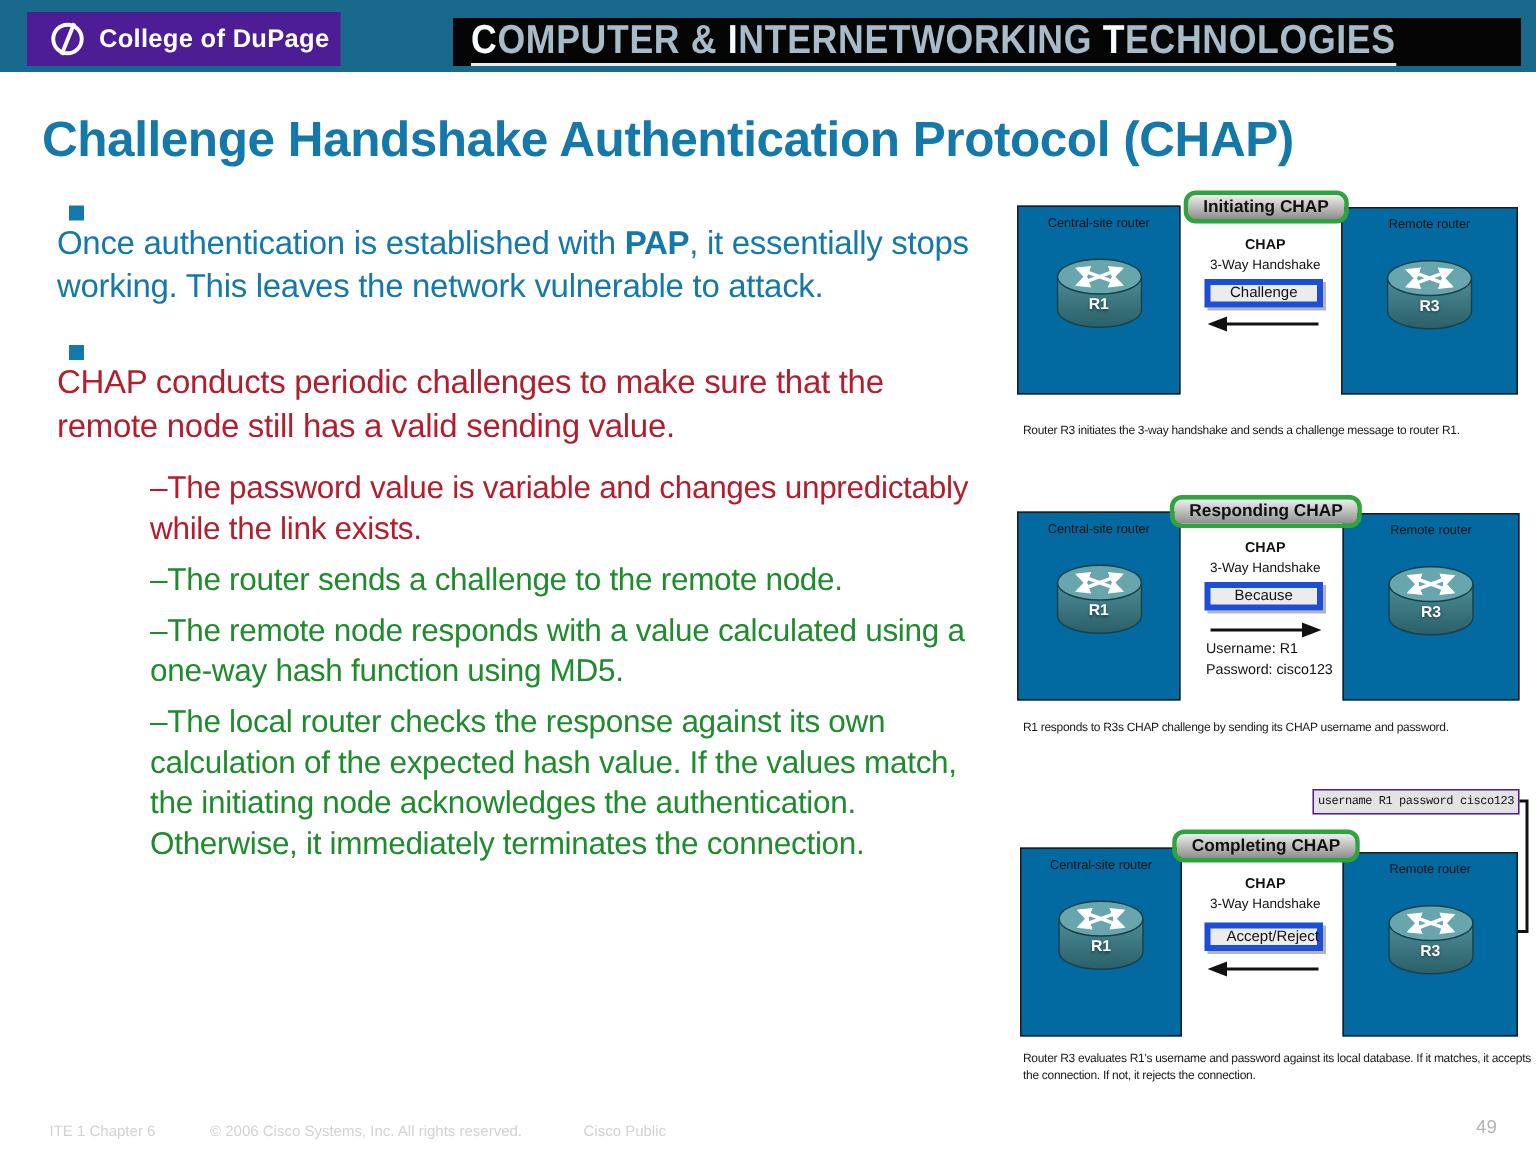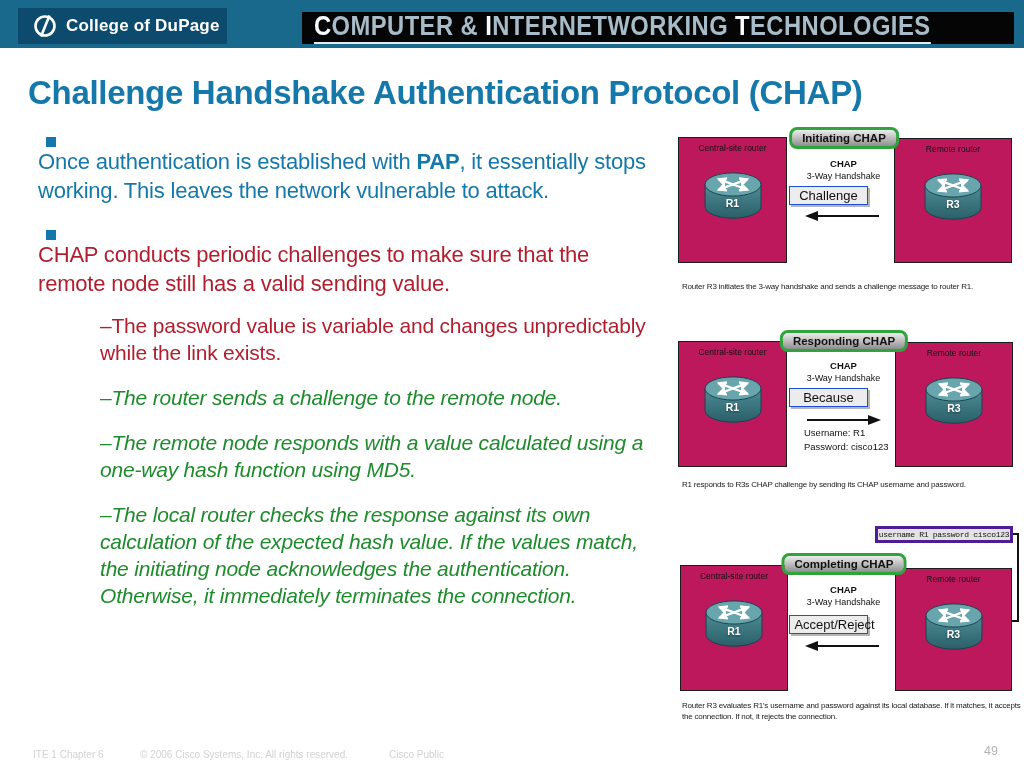--- a/index.html
+++ b/index.html
@@ -2,78 +2,78 @@
 <html><head>
 <meta charset="utf-8">
 <style>
   html,body{margin:0;padding:0;}
   body{width:1024px;height:768px;overflow:hidden;background:#fff;
        font-family:"Liberation Sans", sans-serif;position:relative;}
   .stage{position:absolute;inset:0;width:1024px;height:768px;background:#ffffff;}
 
   
   .hdr{position:absolute;left:0;top:0;width:1024px;height:48px;background:#19698c;}
-  .logo-box{position:absolute;left:18px;top:8px;width:209px;height:36px;background:#0c4a6e;
+  .logo-box{position:absolute;left:18px;top:8px;width:209px;height:36px;background:#4c1d95;
             display:flex;align-items:center;gap:8px;padding:0 0 0 14px;box-sizing:border-box;}
   .logo-box .inst{color:#fff;font-size:17px;font-weight:600;letter-spacing:.2px;white-space:nowrap;}
   .banner{position:absolute;left:302px;top:12px;right:10px;height:32px;background:#050505;
           display:flex;align-items:center;padding-left:12px;box-sizing:border-box;overflow:hidden;}
   .banner-text{display:inline-block;transform:scaleX(.88);transform-origin:0 50%;white-space:nowrap;
                font-weight:bold;font-size:27px;letter-spacing:.5px;color:#a7bcc8;
                border-bottom:2px solid #e3ecf1;padding-bottom:2px;line-height:1;}
   .banner-text .lead{color:#fafdff;}
 
   
   .title{position:absolute;left:28px;top:74px;width:960px;font-size:33px;font-weight:bold;
          color:#1578aa;letter-spacing:-.3px;}
   .textcol{position:absolute;left:38px;top:118px;width:634px;}
   .bullet{display:flex;align-items:flex-start;flex-direction:column;}
   .marker{flex:0 0 10px;width:10px;height:10px;background:#1578aa;margin:9px 10px 0 8px;}
   .btext{font-size:22px;line-height:29px;letter-spacing:-.2px;width:608px;}
   .c-blue{color:#1578aa;} .c-red{color:#b11e2e;} .c-black{color:#141414;} .c-green{color:#1e8b2c;}
   .sub{padding-left:62px;font-size:21px;line-height:27px;letter-spacing:-.2px;width:560px;}
   .mt10{margin-top:10px;} .mt16{margin-top:16px;} .mt14{margin-top:14px;}
-  .mt7{margin-top:18px;font-style:italic;} .mt8{margin-top:8px;}
+  .mt7{margin-top:7px;} .mt8{margin-top:8px;}
   .bold{font-weight:bold;}
 
   
   .diagram{position:absolute;width:347px;background:#fff;}
   .dbadge{position:absolute;left:167px;top:0;transform:translateX(-50%);
           border:3px solid #2fa33c;border-radius:8px;
           background:linear-gradient(#ededed,#8e8e8e);color:#101010;
           font-size:11.5px;font-weight:bold;padding:2px 10px;white-space:nowrap;z-index:3;}
-  .ybox{position:absolute;background:#be185d;border:1.5px solid #1c1c1c;box-sizing:border-box;}
+  .ybox{position:absolute;background:#0369a1;border:1.5px solid #1c1c1c;box-sizing:border-box;}
   .ybox.left{left:1px;top:10px;width:109px;height:126px;}
   .ybox.right{left:217px;top:11px;width:118px;height:125px;}
   .ybox-label{text-align:center;font-size:8.5px;color:#111;margin-top:5px;}
   .router-wrap{position:absolute;left:50%;top:32px;width:62px;height:54px;transform:translateX(-50%);}
   .rlabel{position:absolute;left:0;right:0;top:27px;text-align:center;color:#fff;
           font-weight:bold;font-size:10.5px;text-shadow:0 1px 2px rgba(0,0,0,.45);}
   .cproto{position:absolute;left:110px;width:113px;text-align:center;top:31px;
           font-size:9.5px;font-weight:600;color:#111;}
   .chand{position:absolute;left:104px;width:125px;text-align:center;top:44px;
          font-size:9px;color:#111;}
-  .msgbox{position:absolute;left:112px;top:59px;width:79px;height:19px;background:#ececec;
-          border:1px solid #1d4ed8;box-shadow:2px 2px 0 #b5b5b5;box-sizing:border-box;
-          display:flex;align-items:center;justify-content:center;font-size:13px;color:#111;}
+  .msgbox{position:absolute;left:126px;top:59px;width:79px;height:19px;background:#ececec;
+          border:4px solid #1d4ed8;box-shadow:2px 2px 0 #b5b5b5;box-sizing:border-box;
+          display:flex;align-items:center;justify-content:center;font-size:10px;color:#111;}
   .harrow{position:absolute;left:128px;top:83px;width:76px;height:12px;}
   .creds{position:absolute;left:127px;top:99px;font-size:9.5px;line-height:14px;color:#111;}
   .dcaption{position:absolute;left:5px;top:154px;width:344px;font-size:8px;line-height:11px;
             letter-spacing:-.2px;color:#1a1a1a;}
   
   .d2 .dbadge{top:3px;} .d2 .ybox.left{top:14px;} .d2 .ybox.right{top:15px;left:218px;}
   .d2 .cproto{top:33px;} .d2 .chand{top:46px;} .d2 .msgbox{top:61px;} .d2 .harrow{top:87px;}
   .d2 .dcaption{top:152px;}
   .d3 .dbadge{top:33px;}
   .d3 .ybox.left{left:3px;top:45px;width:108px;height:126px;}
   .d3 .ybox.right{left:218px;top:48px;width:117px;height:123px;}
   .d3 .cproto{top:64px;} .d3 .chand{top:77px;} .d3 .msgbox{top:95px;padding-left:12px;} .d3 .harrow{top:120px;}
   .d3 .dcaption{top:180px;}
   .codebox{position:absolute;left:198px;top:6px;width:138px;height:17px;background:#e3e3e3;
-           border:3px solid #4c1d95;box-sizing:border-box;display:flex;align-items:center;
+           border:1px solid #4c1d95;box-sizing:border-box;display:flex;align-items:center;
            justify-content:center;font-family:"Liberation Mono",monospace;font-size:8px;
            letter-spacing:-.3px;color:#111;white-space:nowrap;}
   .connector{position:absolute;left:0;top:0;pointer-events:none;}
 
   
   .footer-item{position:absolute;top:749px;font-size:10px;color:#d2d2d2;white-space:nowrap;}
   .f-course{left:33px;} .f-copy{left:140px;} .f-class{left:389px;}
   .f-page{position:absolute;top:744px;left:984px;font-size:12.5px;color:#b3b3b3;}
 </style>
 </head>

